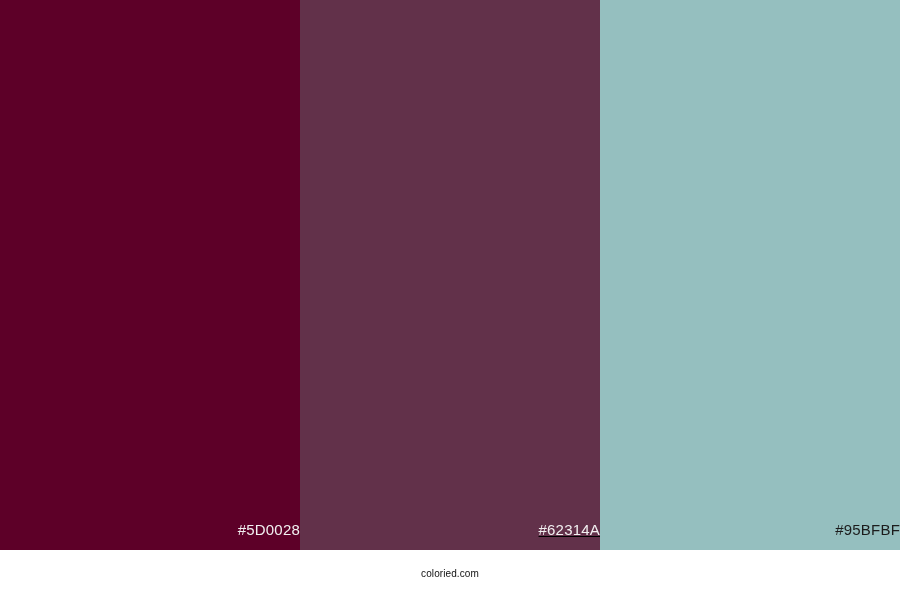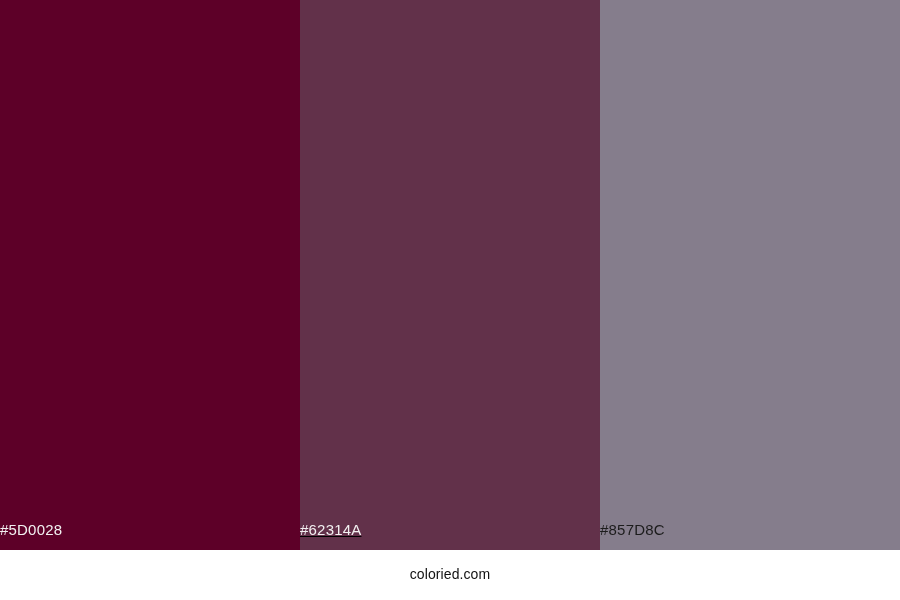--- a/index.html
+++ b/index.html
@@ -34,21 +34,21 @@
     height: 550px;
     position: relative;
     display: flex;
     align-items: flex-end;
     justify-content: center;
     box-sizing: border-box;
   }
   .swatch-label {
     display: block;
     width: 100%;
-    text-align: left;
+    text-align: right;
     font-size: 15px;
     line-height: 1;
     letter-spacing: 0.2px;
     padding-bottom: 13px;
     font-family: "Liberation Sans", "DejaVu Sans", sans-serif;
     user-select: none;
   }
   .swatch-label.light-text {
     color: #f2f0f1;
   }
@@ -57,21 +57,21 @@
   }
   #footer-bar {
     flex: 1 1 auto;
     width: 900px;
     background: #ffffff;
     display: flex;
     align-items: center;
     justify-content: center;
   }
   #site-credit {
-    font-size: 14px;
+    font-size: 10px;
     color: #111111;
     line-height: 1;
     text-align: center;
     font-family: "Liberation Sans", "DejaVu Sans", sans-serif;
     letter-spacing: 0.1px;
     padding-bottom: 2px;
     user-select: none;
   }
 </style>
 </head>
@@ -82,24 +82,24 @@
   <div id="swatch-strip">
 
     <div class="swatch" style="background-color: rgb(93, 0, 40);">
       <span class="swatch-label light-text" style="color: rgb(242, 240, 241);">#5D0028</span>
     </div>
 
     <div class="swatch" style="background-color: rgb(98, 49, 74); text-decoration: underline;">
       <span class="swatch-label light-text" style="color: rgb(242, 240, 241);">#62314A</span>
     </div>
 
-    <div class="swatch" style="background-color: rgb(133, 125, 140);">
-      <span class="swatch-label dark-text" style="color: rgb(28, 28, 28);">#857D8C</span>
+
+    <div class="swatch" style="background-color: rgb(149, 191, 191);">
+      <span class="swatch-label dark-text" style="color: rgb(28, 28, 28);">#95BFBF</span>
     </div>
-
 
 
   </div>
 
   <div id="footer-bar">
     <span id="site-credit" style="color: rgb(17, 17, 17);">coloried.com</span>
   </div>
 
 </div>
 

